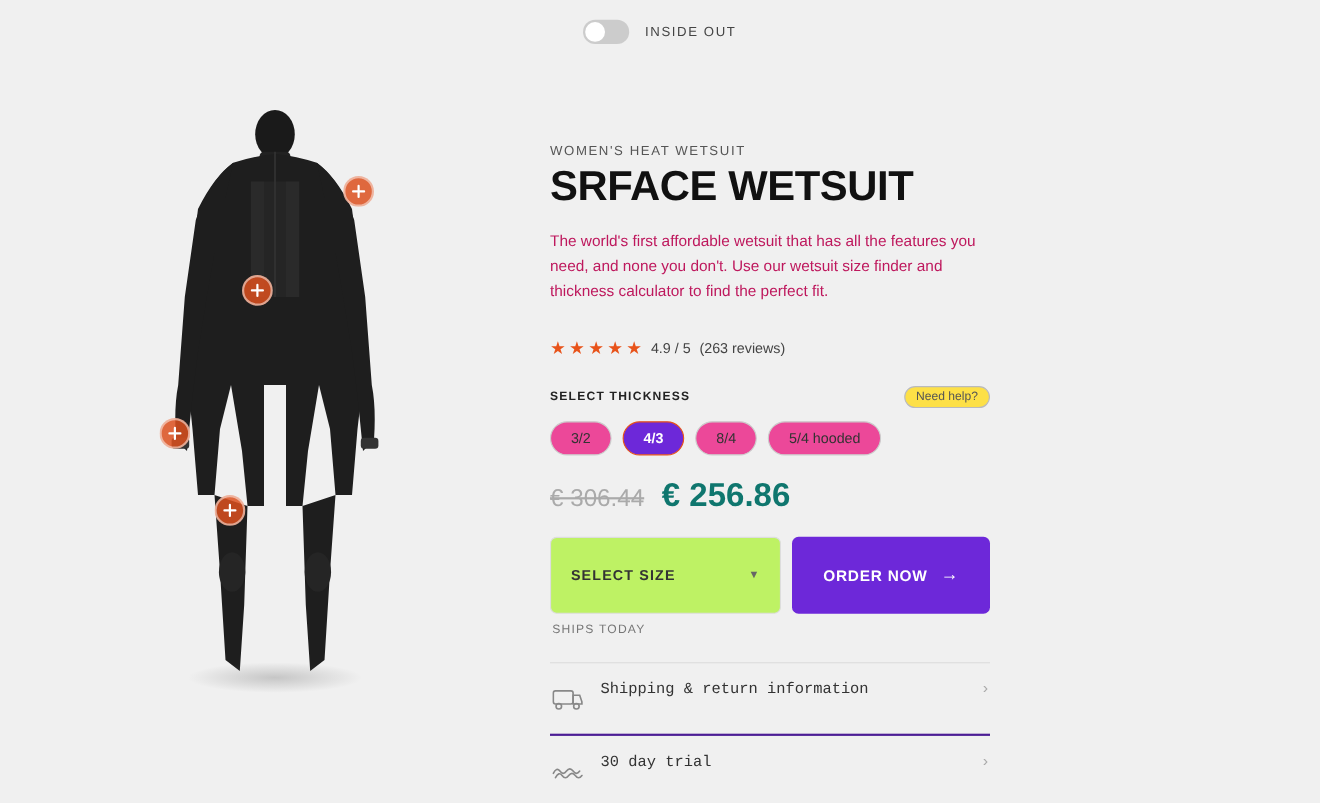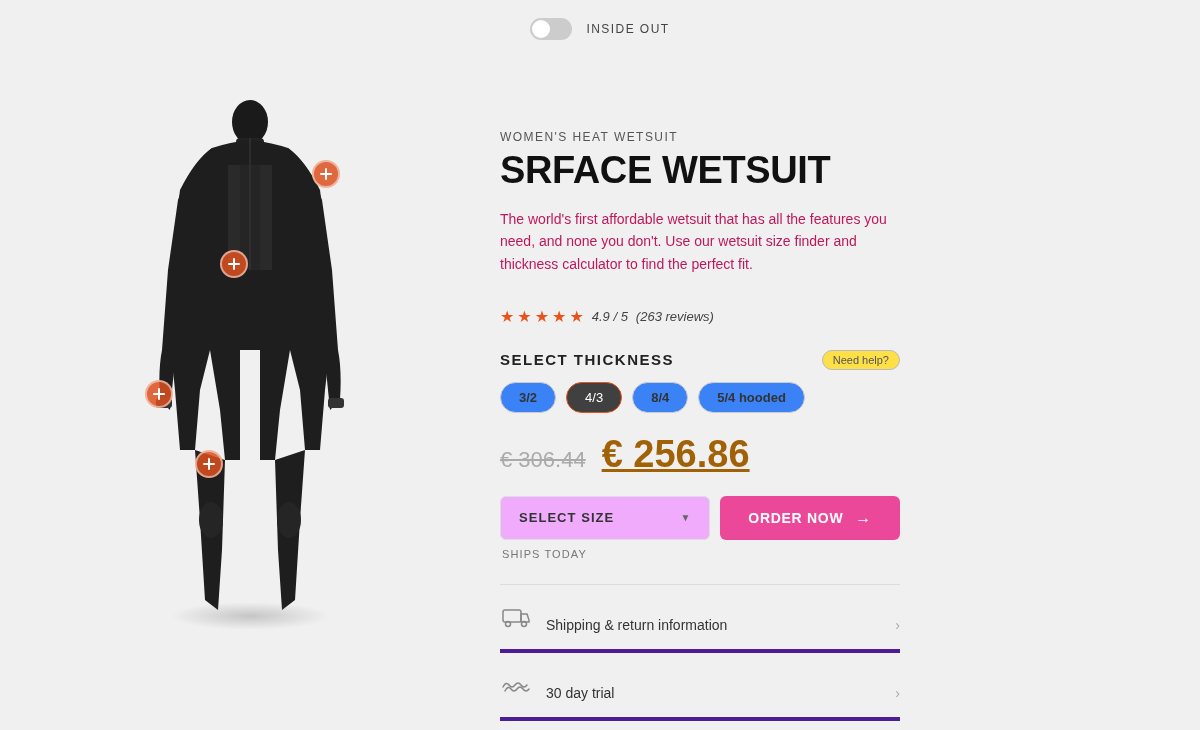--- a/index.html
+++ b/index.html
@@ -165,36 +165,35 @@
       gap: 3px;
     }
     .star {
       color: #e8531a;
       font-size: 16px;
     }
 
     .rating-text {
       font-size: 13px;
       color: #444;
-      font-style: italic;
     }
 
     .thickness-section {
       margin-bottom: 20px;
     }
 
     .thickness-header {
       display: flex;
       align-items: center;
       justify-content: space-between;
       margin-bottom: 12px;
     }
 
     .thickness-label {
-      font-size: 15px;
+      font-size: 11px;
       font-weight: 700;
       letter-spacing: 0.1em;
       color: #222;
       text-align: center;
     }
 
     .need-help-btn {
       font-size: 11px;
       color: #555;
       border: 1px solid #bbb;
@@ -210,48 +209,47 @@
       flex-wrap: wrap;
     }
 
     .thickness-option {
       border: 1.5px solid #ccc;
       border-radius: 20px;
       padding: 7px 18px;
       font-size: 13px;
       color: #333;
       cursor: pointer;
-      background: #3b82f6;
-      font-weight: 700;
+      background: #ec4899;
+      font-weight: 400;
     }
     .thickness-option.active {
-      background: #404040;
+      background: #6d28d9;
       border-color: #e8531a;
       color: white;
-      font-weight: 400;
+      font-weight: 700;
     }
 
     .price-row {
       display: flex;
       align-items: baseline;
       gap: 16px;
       margin-bottom: 20px;
     }
 
     .price-original {
       font-size: 22px;
       color: #aaa;
       text-decoration: line-through;
     }
 
     .price-sale {
-      font-size: 38px;
+      font-size: 30px;
       font-weight: 700;
-      color: #a16207;
-      text-decoration: underline;
+      color: #0f766e;
     }
 
     .order-row {
       display: flex;
       gap: 10px;
       align-items: stretch;
       margin-bottom: 8px;
     }
 
     .size-select {
@@ -260,34 +258,34 @@
       align-items: center;
       justify-content: space-between;
       border: 1.5px solid #ddd;
       border-radius: 6px;
       padding: 13px 18px;
       font-size: 13px;
       font-weight: 600;
       letter-spacing: 0.08em;
       color: #333;
       cursor: pointer;
-      background: #f0abfc;
+      background: #bef264;
     }
 
     .size-select .chevron {
       font-size: 10px;
       color: #666;
     }
 
     .order-btn {
-      background: #ec4899;
+      background: #6d28d9;
       color: white;
       border: none;
       border-radius: 6px;
-      padding: 13px 28px;
+      padding: 26px 28px;
       font-size: 14px;
       font-weight: 700;
       letter-spacing: 0.05em;
       cursor: pointer;
       display: flex;
       align-items: center;
       gap: 12px;
     }
 
     .order-btn .arrow {
@@ -301,25 +299,26 @@
       margin-bottom: 24px;
       padding-left: 2px;
     }
 
     .info-items {
       border-top: 1px solid #ddd;
     }
 
     .info-item {
       display: flex;
-      align-items: flex-end;
+      align-items: flex-start;
       gap: 14px;
       padding: 16px 0;
-      border-bottom: 4px solid #4c1d95;
-      cursor: pointer;
+      border-bottom: 2px solid #4c1d95;
+      cursor: pointer;
+      font-family: Liberation Mono, monospace;
     }
 
     .info-item-icon {
       width: 32px;
       height: 32px;
       display: flex;
       align-items: center;
       justify-content: center;
       flex-shrink: 0;
     }

